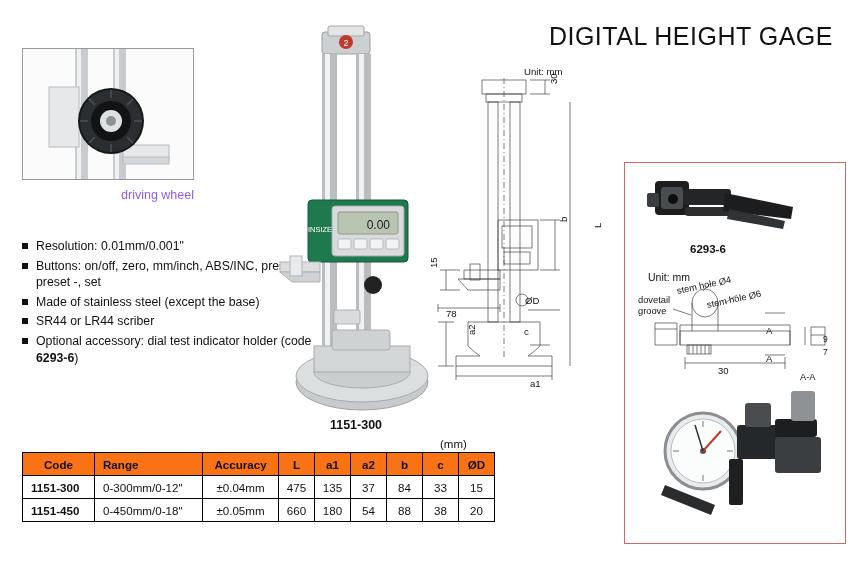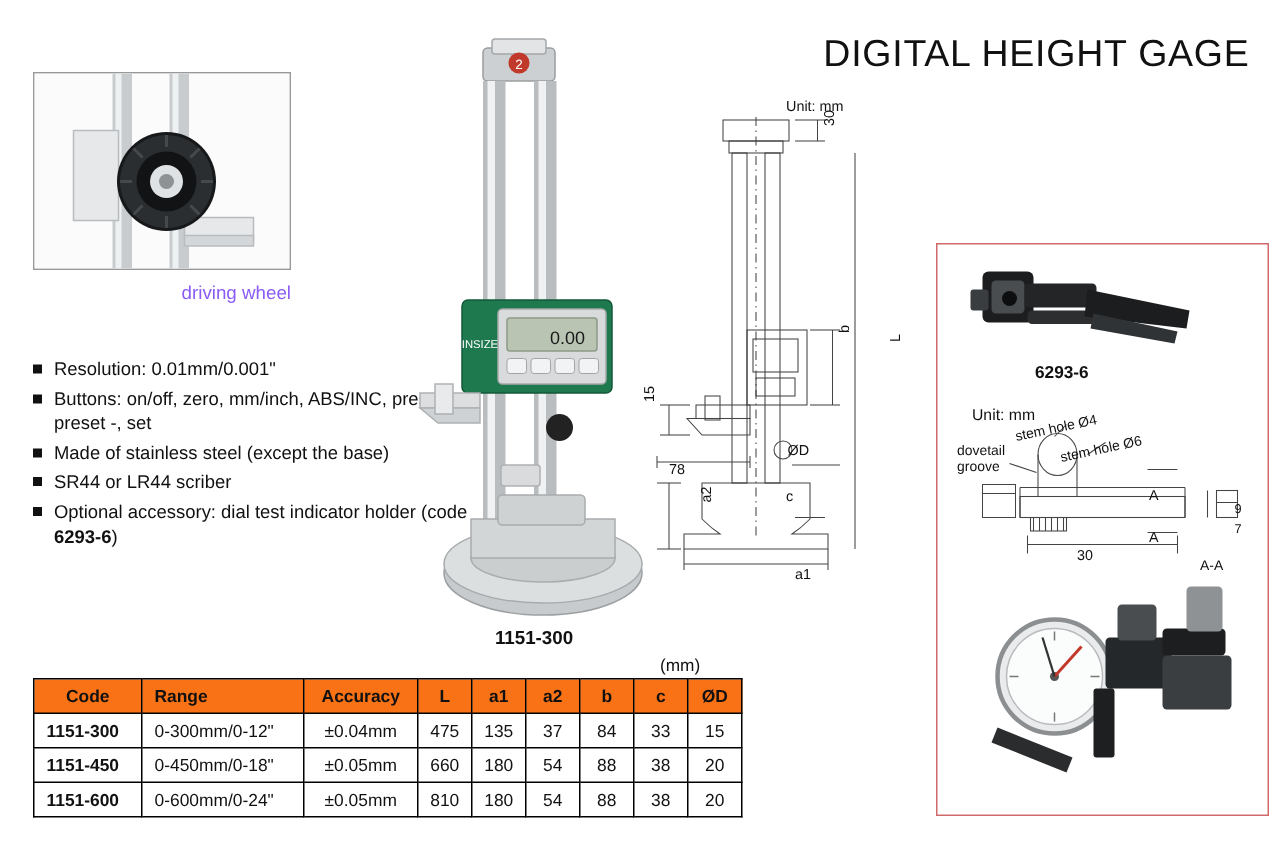--- a/index.html
+++ b/index.html
@@ -381,27 +381,16 @@
         <td class="code">1151-450</td>
         <td class="range">0-450mm/0-18"</td>
         <td class="acc">±0.05mm</td>
         <td class="num">660</td>
         <td class="num">180</td>
         <td class="num">54</td>
         <td class="num">88</td>
         <td class="num">38</td>
         <td class="num">20</td>
       </tr>
-      <tr>
-        <td class="code">1151-600</td>
-        <td class="range">0-600mm/0-24"</td>
-        <td class="acc">±0.05mm</td>
-        <td class="num">810</td>
-        <td class="num">180</td>
-        <td class="num">54</td>
-        <td class="num">88</td>
-        <td class="num">38</td>
-        <td class="num">20</td>
-      </tr>
     </tbody>
   </table>
 
 </div>
 
 </body></html>

